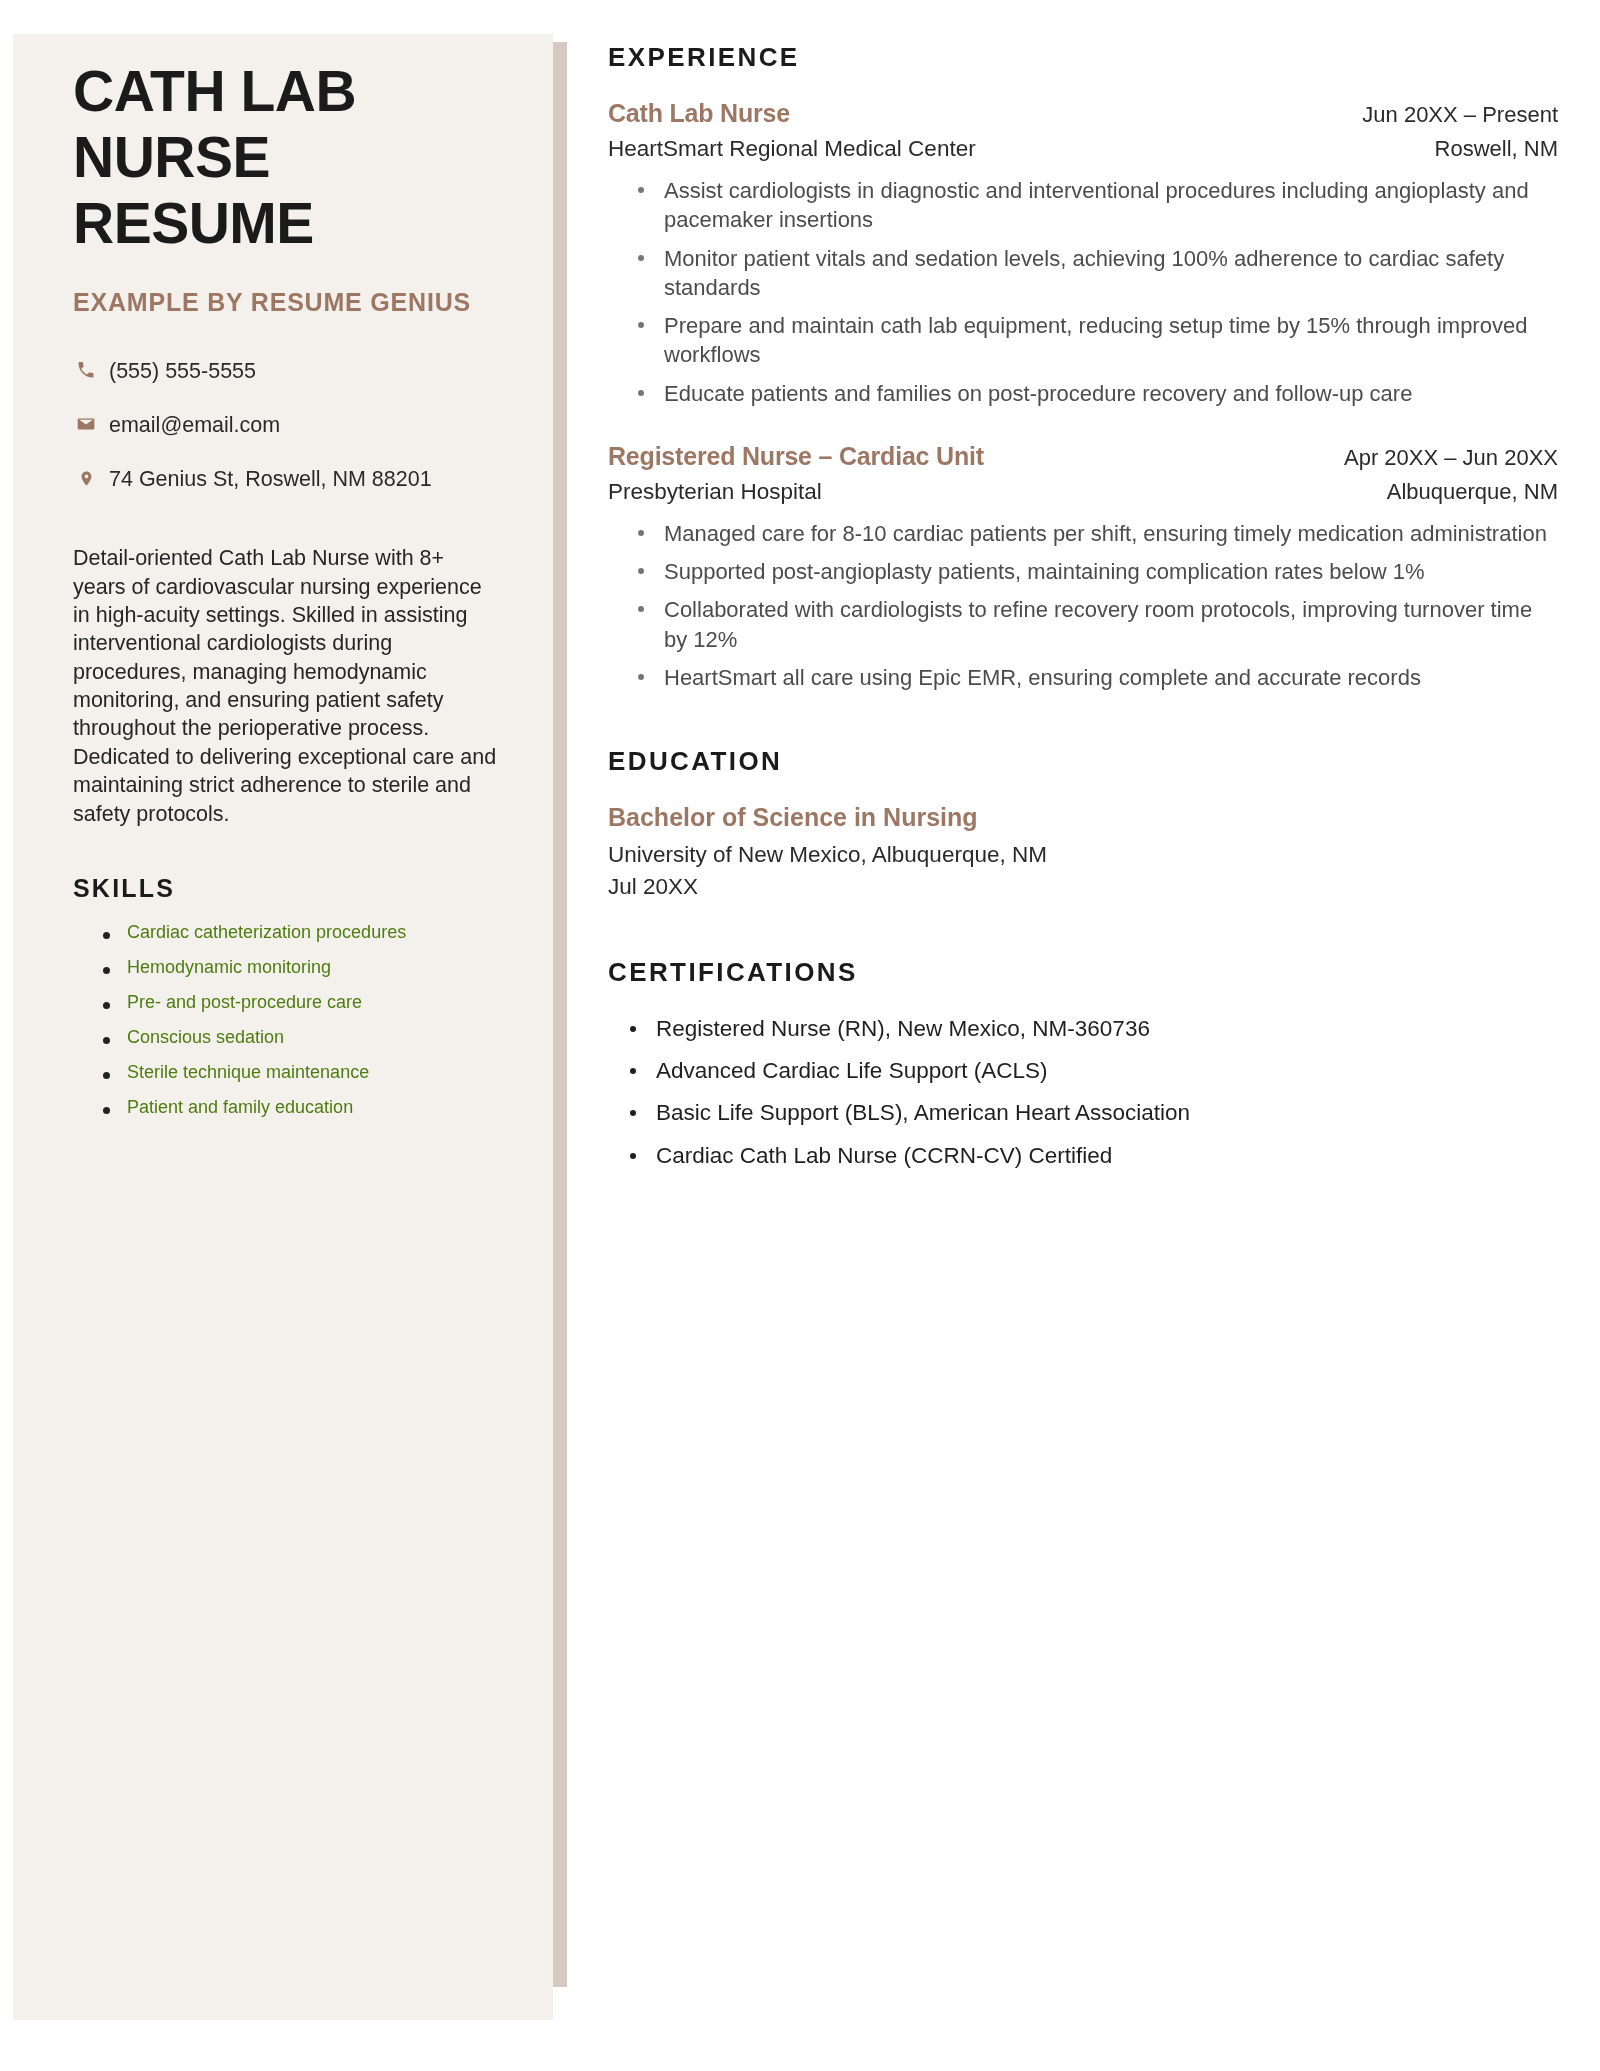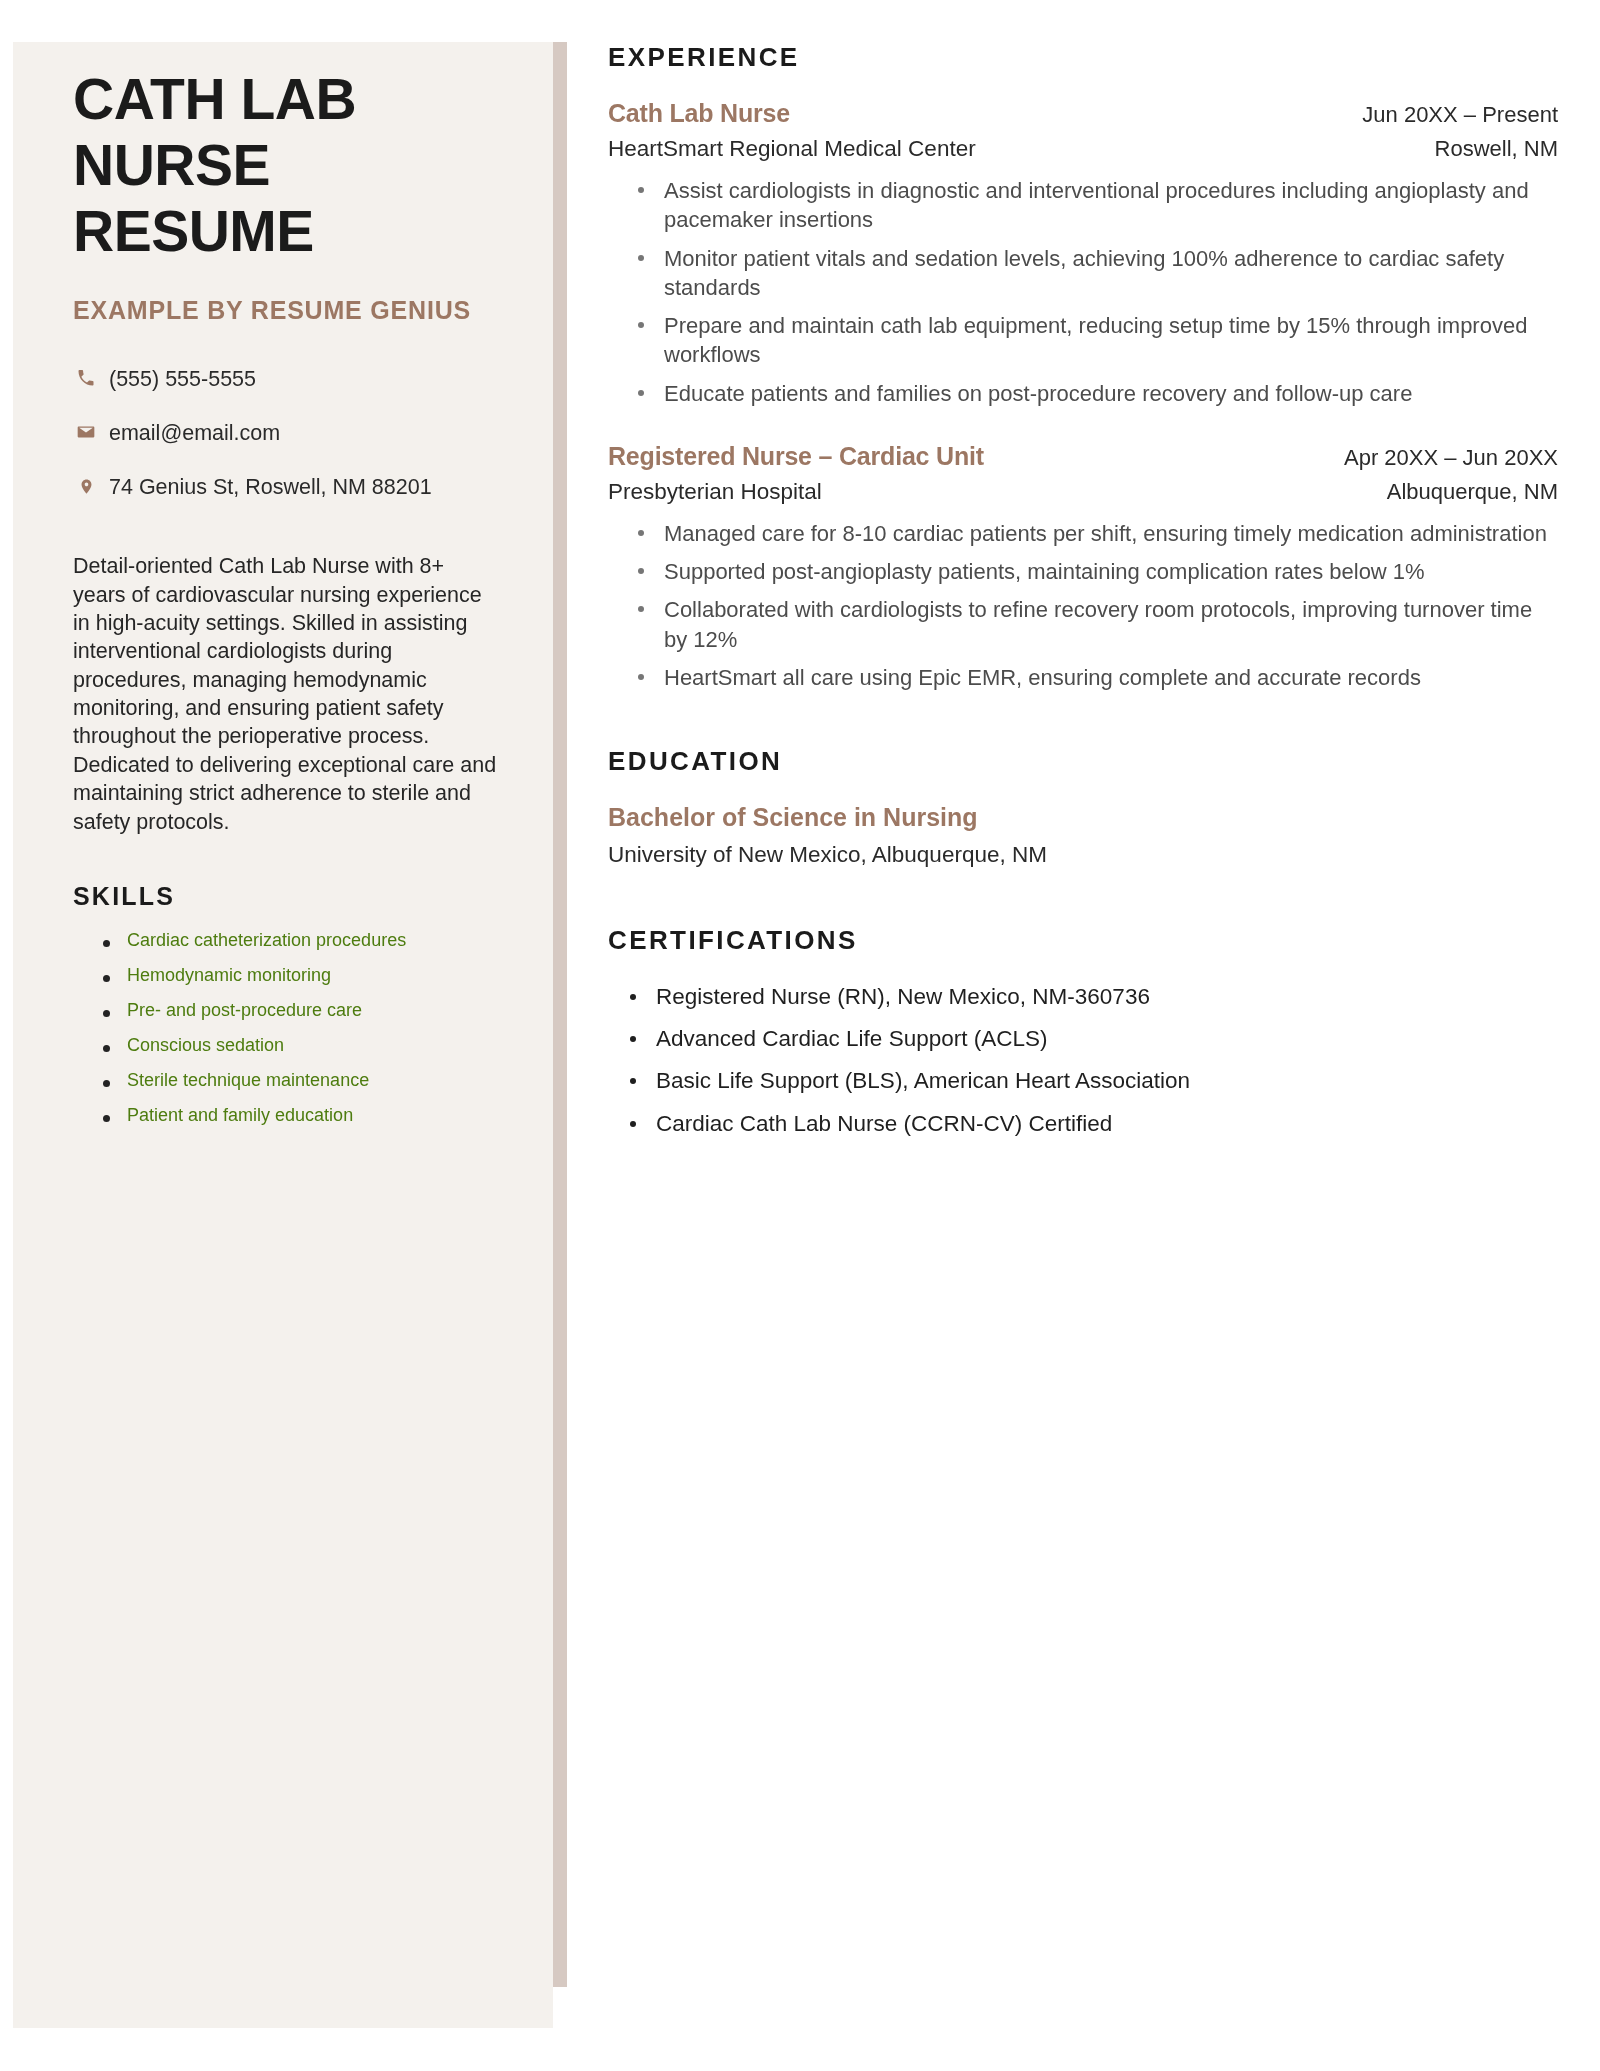--- a/index.html
+++ b/index.html
@@ -19,21 +19,21 @@
     position: relative;
     width: 1600px;
     height: 2071px;
     background: #ffffff;
   }
 
   
   .sidebar {
     position: absolute;
     left: 13px;
-    top: 42px;
+    top: 34px;
     width: 540px;
     height: 1986px;
     background: #f4f1ed;
     box-sizing: border-box;
     padding: 0 55px 0 60px;
   }
   .sidebar-edge {
     position: absolute;
     left: 553px;
     top: 42px;
@@ -331,20 +331,21 @@
         <li>Supported post-angioplasty patients, maintaining complication rates below 1%</li>
         <li>Collaborated with cardiologists to refine recovery room protocols, improving turnover time by 12%</li>
         <li>HeartSmart all care using Epic EMR, ensuring complete and accurate records</li>
       </ul>
     </div>
 
     <h2 class="section-heading spaced">EDUCATION</h2>
     <div class="entry">
       <div class="edu-degree">Bachelor of Science in Nursing</div>
       <div class="edu-line">University of New Mexico, Albuquerque, NM</div>
+      <div class="edu-line">Jul 20XX</div>
     </div>
 
     <h2 class="section-heading spaced">CERTIFICATIONS</h2>
     <ul class="cert-bullets">
       <li>Registered Nurse (RN), New Mexico, NM-360736</li>
       <li>Advanced Cardiac Life Support (ACLS)</li>
       <li>Basic Life Support (BLS), American Heart Association</li>
       <li>Cardiac Cath Lab Nurse (CCRN-CV) Certified</li>
     </ul>
 

